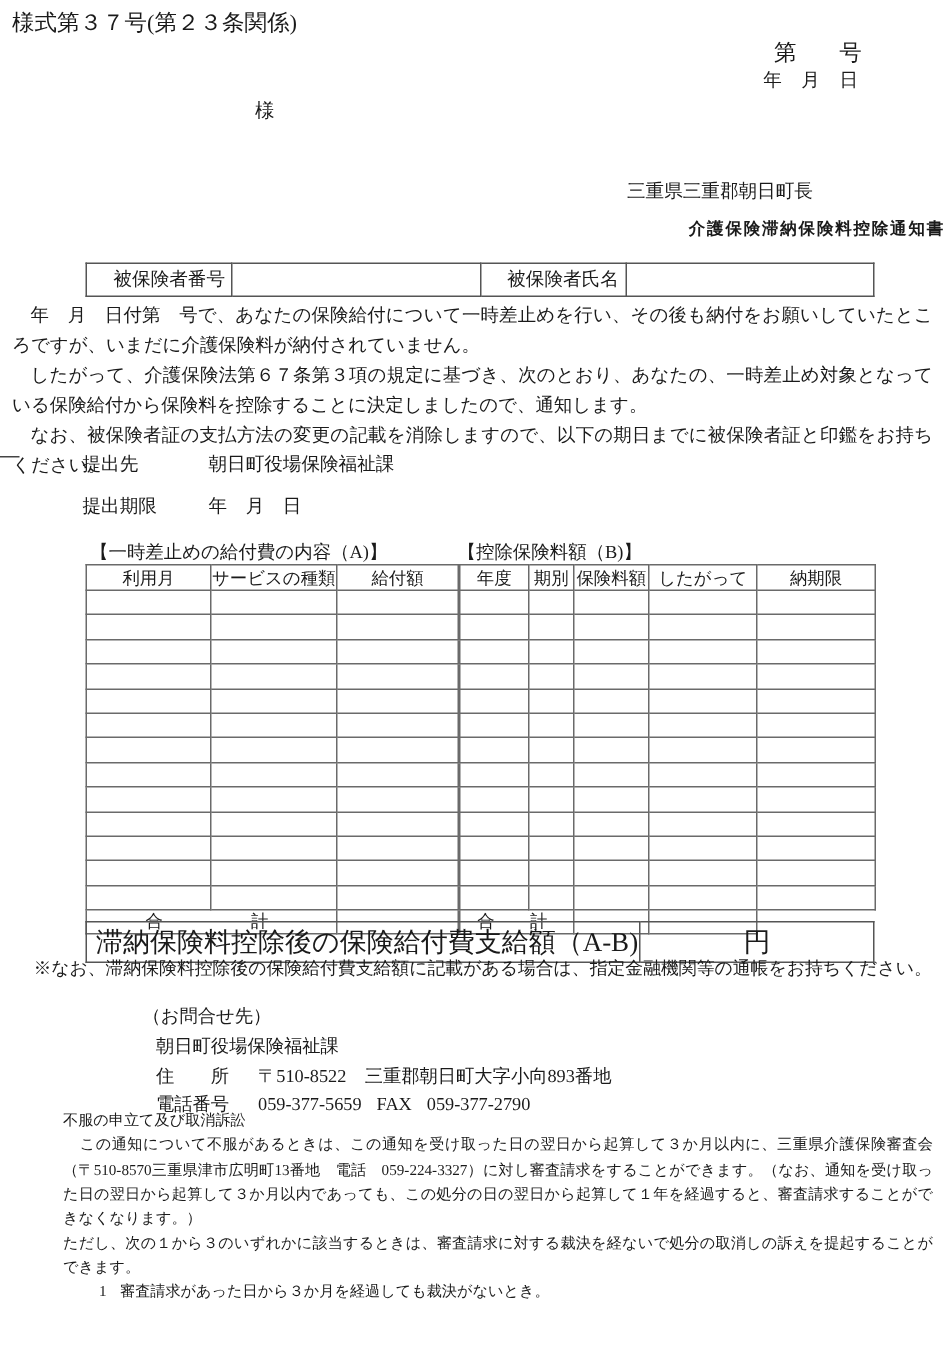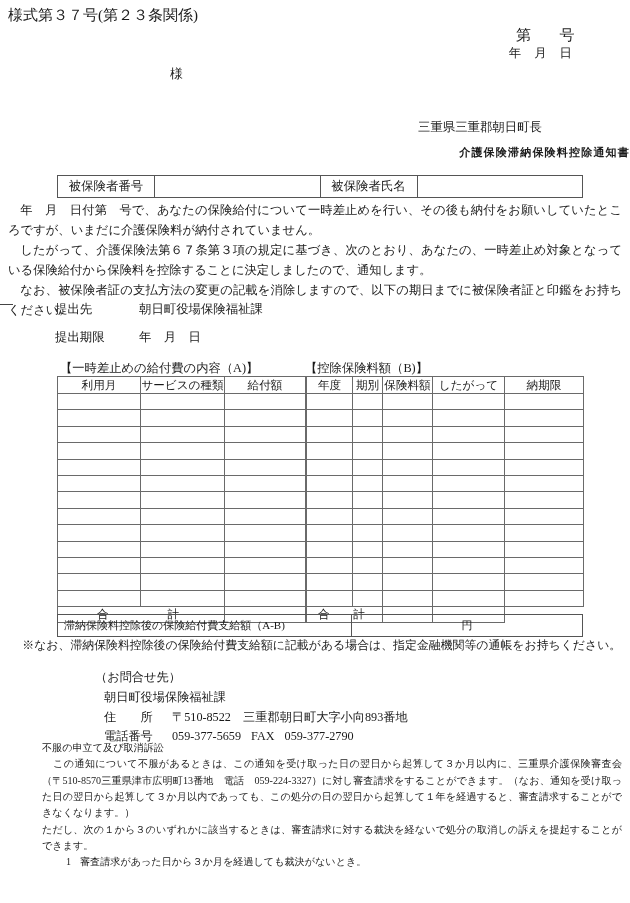--- a/index.html
+++ b/index.html
@@ -66,21 +66,21 @@
     width: 526px;
     border-collapse: collapse;
     font-size: 12.4px;
   }
   #insured-table td {
     border: 1px solid #555;
     height: 21px;
     padding: 0 4px;
     vertical-align: middle;
   }
-  .lbl-cell { width: 88px; white-space: nowrap; text-align: center; }
+  .lbl-cell { width: 88px; white-space: nowrap; text-align: right; }
   .val-cell { }
 
   
   #body-text {
     left: 8px; top: 201px;
     width: 614px;
     font-size: 12.3px;
     line-height: 1.62;
     text-align: justify;
   }
@@ -125,21 +125,21 @@
   .total-label { letter-spacing: 6px; padding-left: 6px; }
 
   #table-a { left: 57px; top: 376px; width: 248px; padding-left: 28px; }
   #table-b { left: 306px; top: 376px; width: 277px; }
 
   
   #ab-table {
     left: 57px; top: 614px;
     width: 526px;
     border-collapse: collapse;
-    font-size: 11px;
+    font-size: 18px;
   }
   #ab-table td {
     border: 1px solid #555;
     height: 19px;
     vertical-align: middle;
   }
   #ab-label { width: 286px; padding-left: 6px; text-align: left; white-space: nowrap; }
   #ab-value { text-align: center; }
 
   

